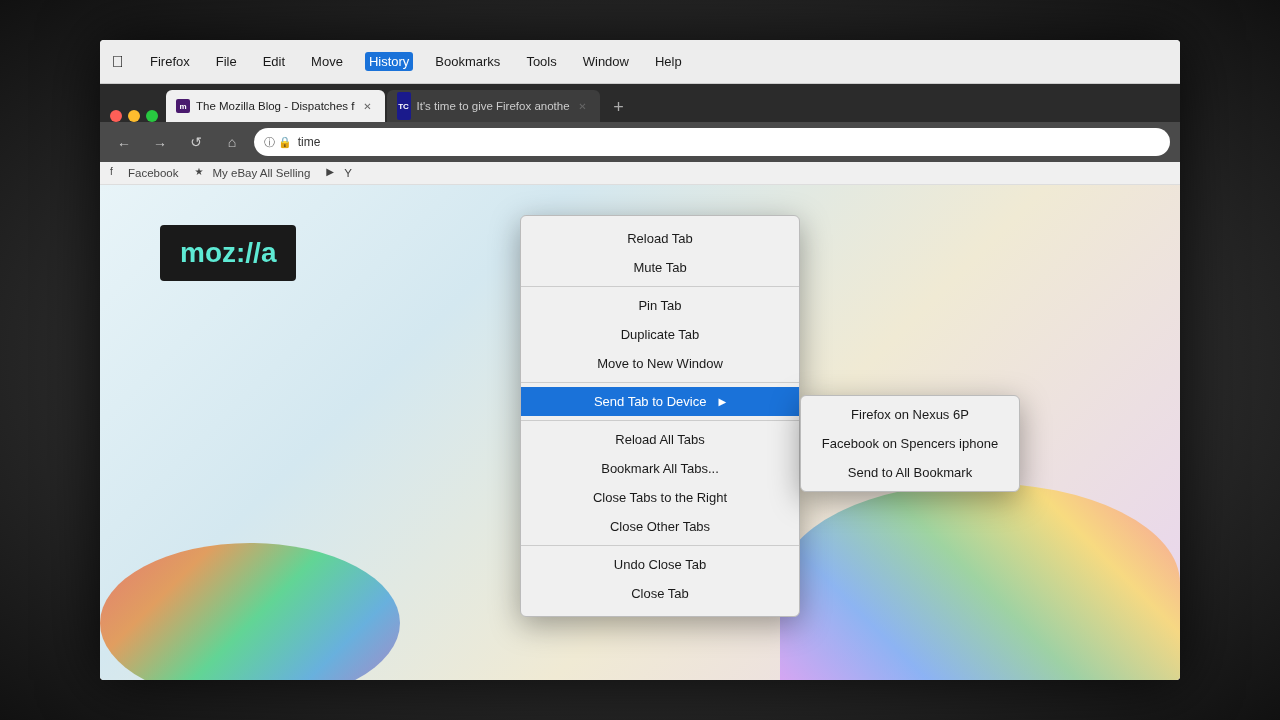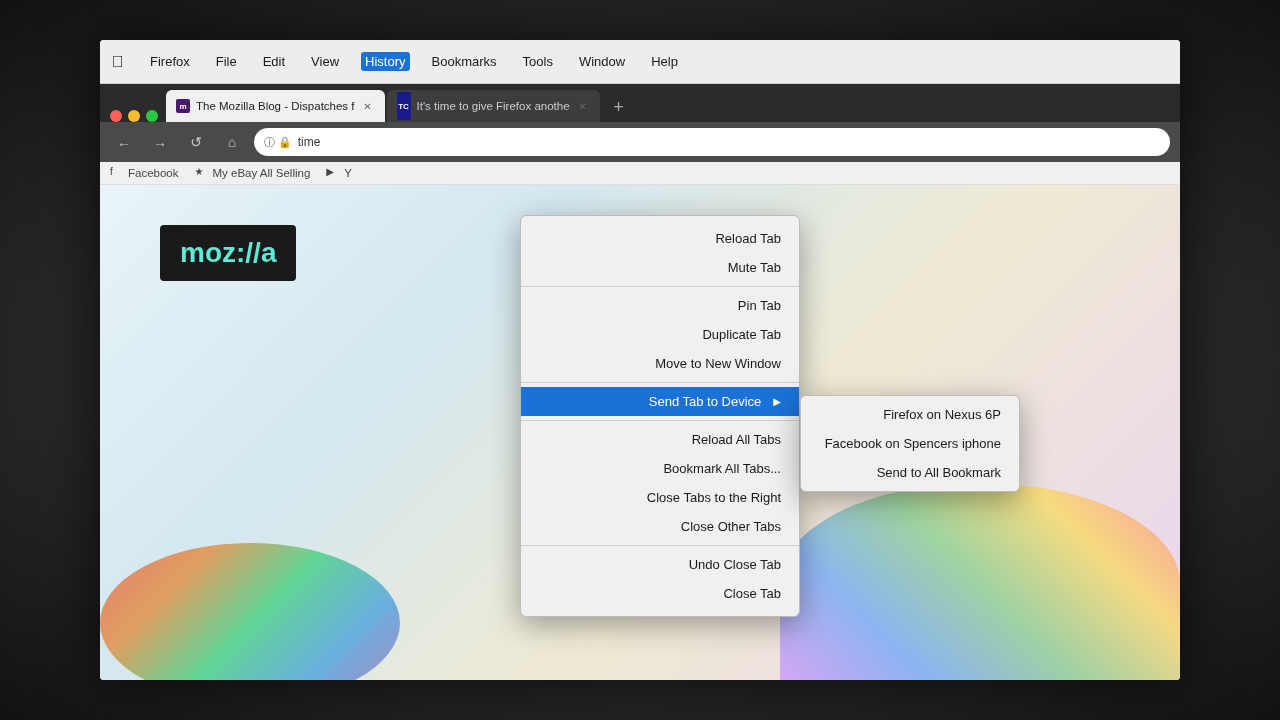--- a/index.html
+++ b/index.html
@@ -262,21 +262,21 @@
       border-bottom: none;
     }
 
     .ctx-item {
       padding: 7px 18px;
       font-size: 13px;
       color: #1a1a1a;
       cursor: pointer;
       display: flex;
       align-items: center;
-      justify-content: flex-end;
+      justify-content: center;
       white-space: nowrap;
     }
 
     .ctx-item.highlighted {
       background: #1a72d9;
       color: white;
     }
 
     .ctx-item .arrow {
       font-size: 10px;
@@ -374,21 +374,21 @@
 <body>
 
 <div class="screen-wrapper">
   <div class="laptop-screen">
 
     <div class="menu-bar">
       <span class="apple-logo"></span>
       <span class="menu-item">Firefox</span>
       <span class="menu-item">File</span>
       <span class="menu-item">Edit</span>
-      <span class="menu-item">View</span>
+      <span class="menu-item">Move</span>
       <span class="menu-item active">History</span>
       <span class="menu-item">Bookmarks</span>
       <span class="menu-item">Tools</span>
       <span class="menu-item">Window</span>
       <span class="menu-item">Help</span>
     </div>
 
     <div class="browser-chrome">
 
       <div class="tabs-bar">

